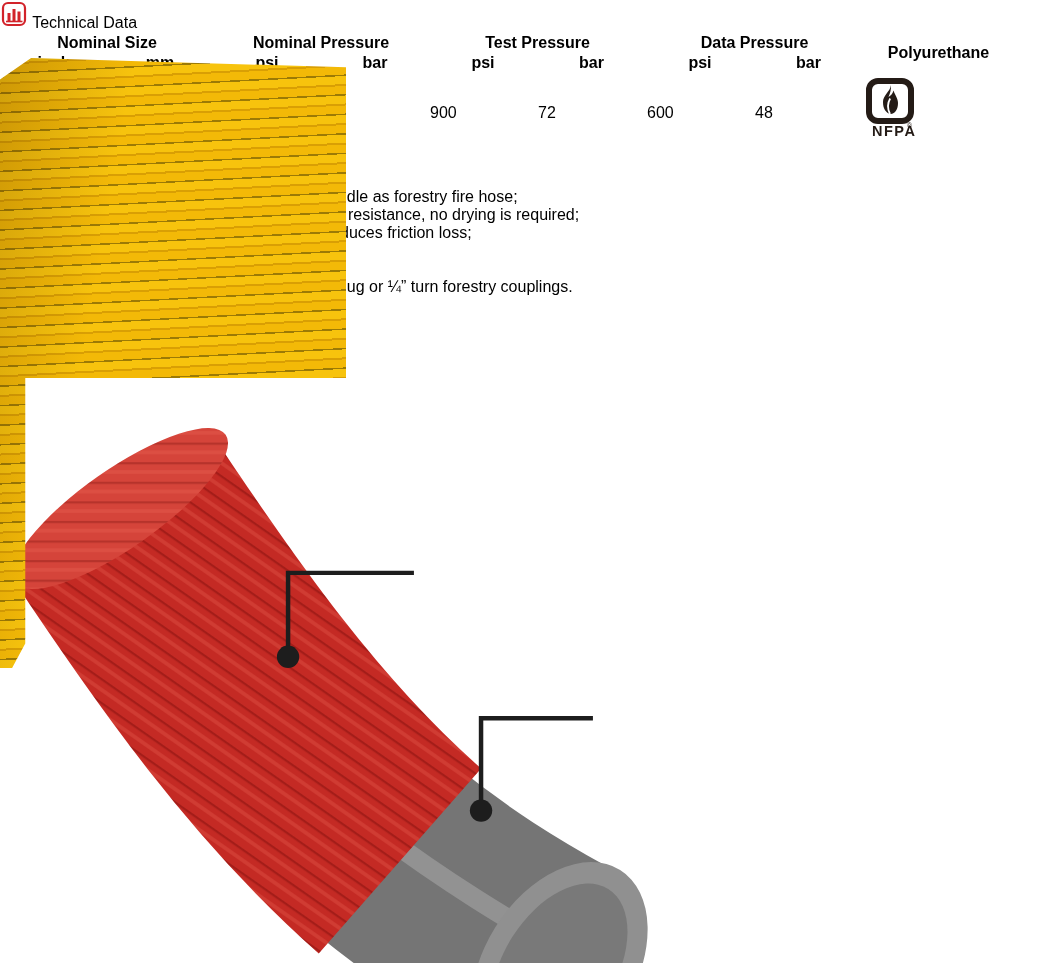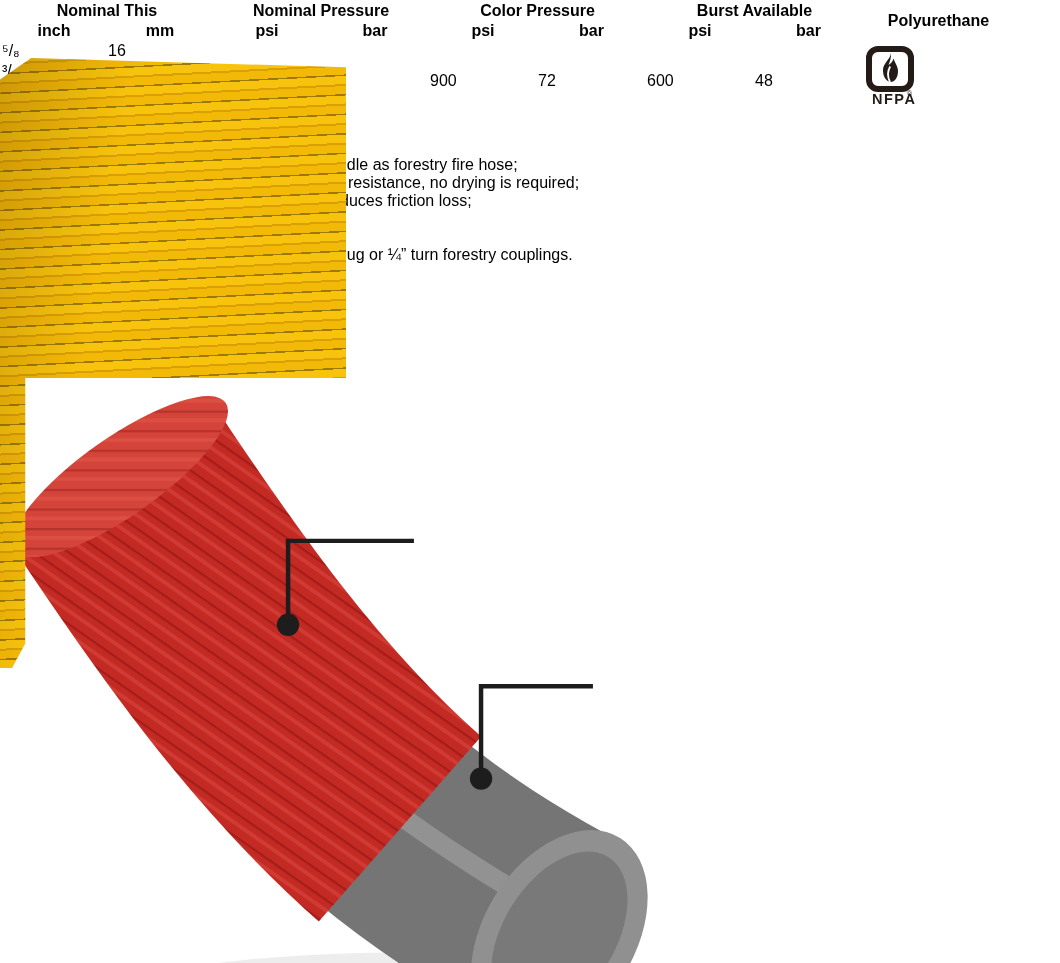--- a/index.html
+++ b/index.html
@@ -117,40 +117,52 @@
 </style>
 </head>
 <body>
 
 <div class="photo-left">
   <div class="coupling"></div>
   <div class="coupling2"></div>
 </div>
 
 <div class="card card-tech">
+  <div class="badge tech-badge">
+    <span class="badge-circle">
+      <svg width="28" height="28" viewBox="0 0 28 28">
+        <rect x="3" y="3" width="22" height="22" rx="5" fill="none" stroke="#d2232a" stroke-width="2.2"></rect>
+        <rect x="7.5" y="13" width="3" height="8" fill="#d2232a"></rect>
+        <rect x="12.5" y="9" width="3" height="12" fill="#d2232a"></rect>
+        <rect x="17.5" y="11.5" width="3" height="9.5" fill="#d2232a"></rect>
+        <line x1="6" y1="21.5" x2="22.5" y2="21.5" stroke="#d2232a" stroke-width="1.6"></line>
+      </svg>
+    </span>
+    <span class="badge-pill">Technical Data</span>
+  </div>
 
   <div class="table-wrap">
     <table>
       <colgroup>
         <col style="width:104px">
           <col style="width:104px">
         <col style="width:106px">
           <col style="width:106px">
         <col style="width:106px">
           <col style="width:107px">
         <col style="width:106px">
           <col style="width:107px">
         <col style="width:149px">
       </colgroup>
       <thead>
         <tr class="grp">
-          <th colspan="2">Nominal This</th>
+          <th colspan="2">Nominal Size</th>
           <th colspan="2" class="gsep">Nominal Pressure</th>
-          <th colspan="2" class="gsep">Color Pressure</th>
-          <th colspan="2" class="gsep">Burst Available</th>
+          <th colspan="2" class="gsep">Test Pressure</th>
+          <th colspan="2" class="gsep">Data Pressure</th>
           <th rowspan="2" class="gsep cert-h">Polyurethane</th>
         </tr>
         <tr class="sub">
           <th>inch</th>
           <th>mm</th>
           <th class="gsep">psi</th>
           <th>bar</th>
           <th class="gsep">psi</th>
           <th>bar</th>
           <th class="gsep">psi</th>

